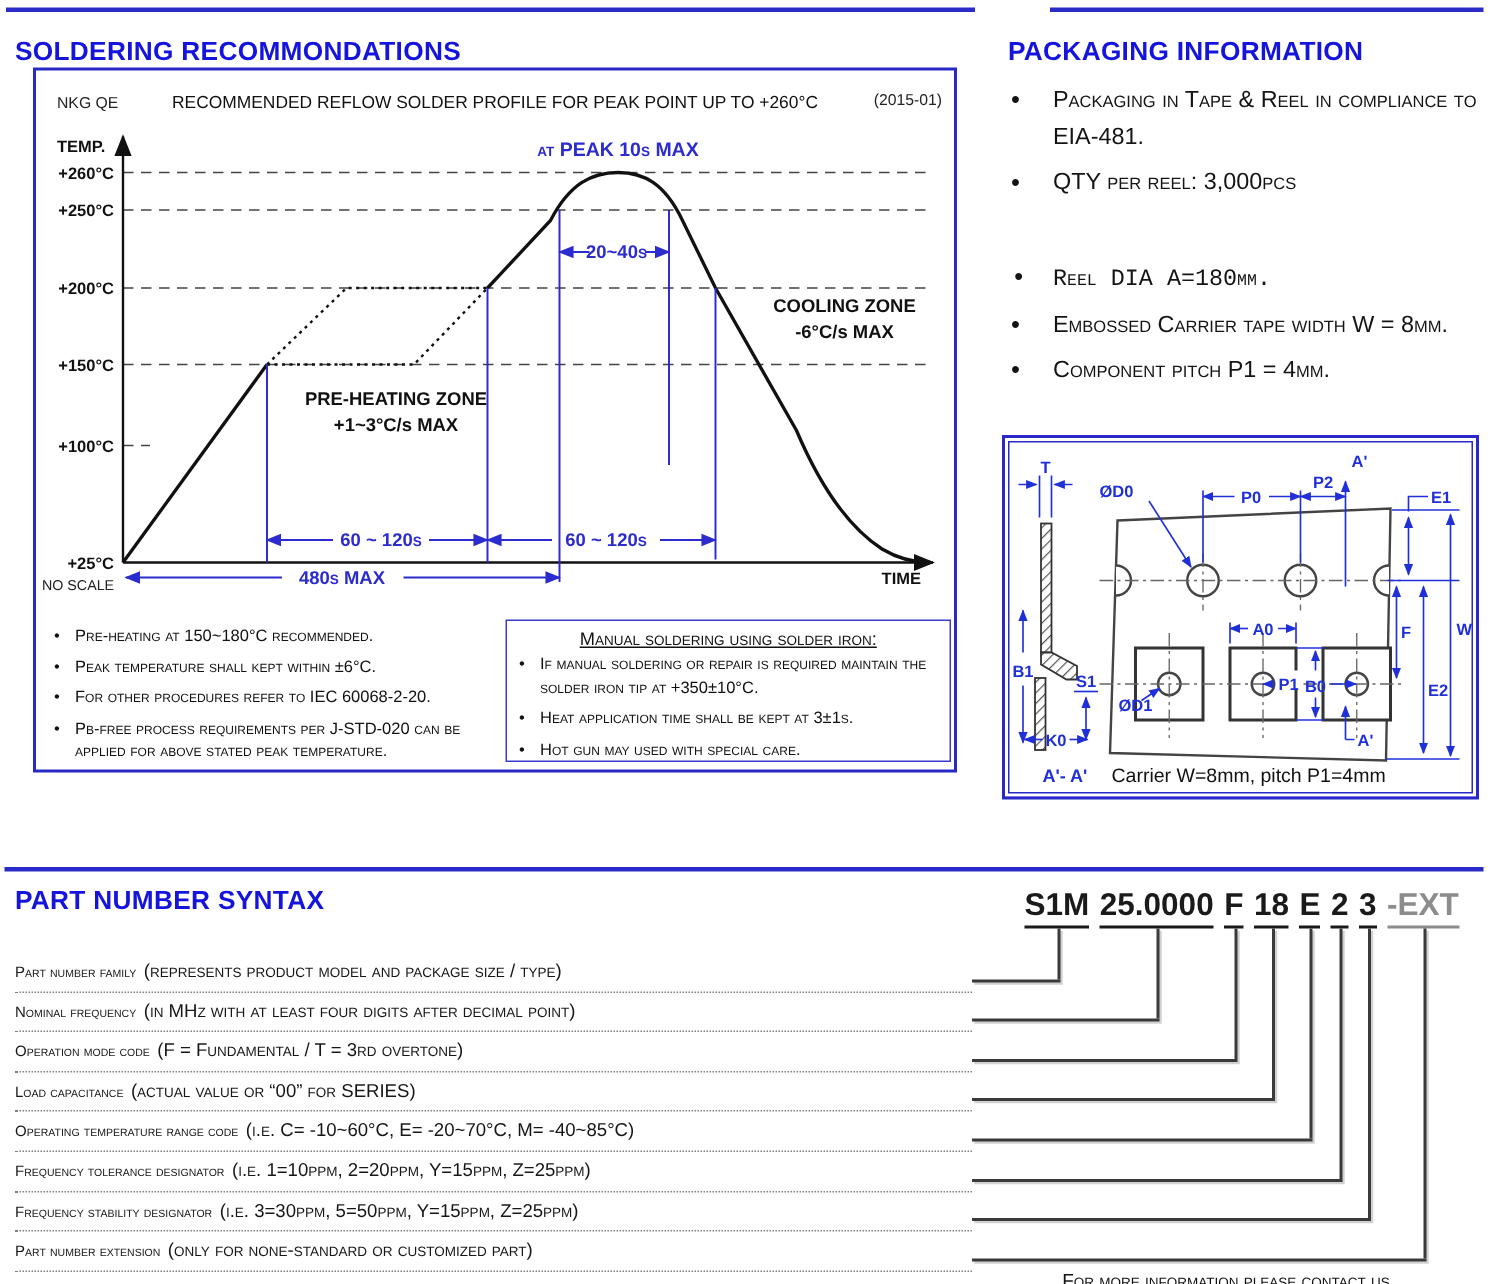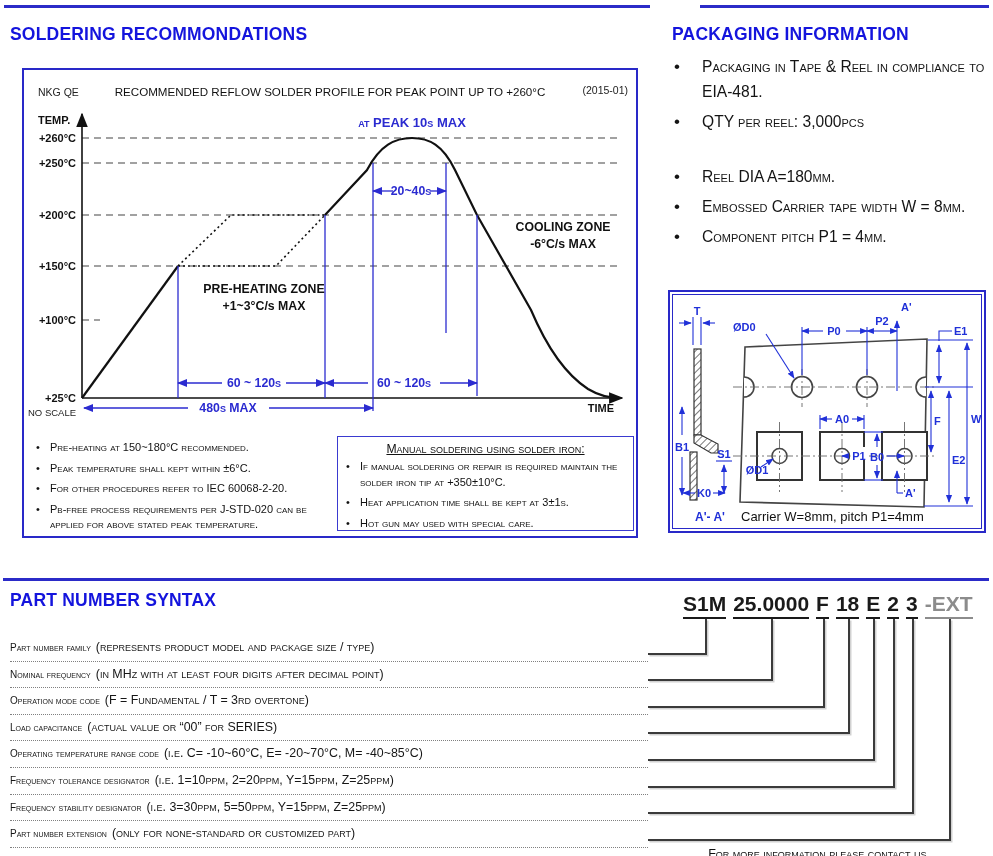--- a/index.html
+++ b/index.html
@@ -2,21 +2,21 @@
 <html><head>
 <meta charset="utf-8">
 <style>
   html,body{margin:0;padding:0;background:#fff;}
   .page{position:relative;width:993px;height:856px;background:#fff;overflow:hidden;
         font-family:"Liberation Sans",sans-serif;color:#1a1a1a;}
   .rule{position:absolute;height:3px;background:#2b2bc8;}
   .h-blue{position:absolute;color:#1414dd;font-weight:bold;font-size:17.5px;letter-spacing:.2px;white-space:nowrap;}
 
   
-  .chart-box{position:absolute;left:22px;top:68px;width:612px;height:466px;border:2px solid #2929c8;}
+  .chart-box{position:absolute;left:22px;top:45px;width:612px;height:466px;border:2px solid #2929c8;}
   .nkg{position:absolute;left:14px;top:16px;font-size:10.5px;color:#222;}
   .chart-title{position:absolute;left:0;right:0;top:15px;text-align:center;font-size:11.6px;color:#111;}
   .rev{position:absolute;right:8px;top:14px;font-size:10.5px;color:#222;}
   svg text{font-family:"Liberation Sans",sans-serif;}
   .tick{font-size:11px;font-weight:600;fill:#111;}
   .axlab{font-size:11px;font-weight:600;fill:#111;}
   .noscale{font-size:9.5px;fill:#222;}
   .blab{font-size:12.3px;font-weight:bold;fill:#2b2bd0;font-variant:small-caps;}
   .klab{font-size:12.3px;font-weight:bold;fill:#111;}
   .curve{fill:none;stroke:#111;stroke-width:2.2;}
@@ -34,21 +34,21 @@
   .mb-title{text-align:center;font-size:12.2px;font-variant:small-caps;color:#111;
         text-decoration:underline;margin-bottom:3px;}
   .mb ul{margin:0;padding:0;}
   .notes ul{margin:0;padding:0;}
 
   
   .pack-list{position:absolute;left:672px;top:54px;width:316px;margin:0;padding:0;}
   .pack-list li{list-style:none;position:relative;padding-left:30px;margin-bottom:5px;
         font-size:15.6px;line-height:25px;font-variant:small-caps;color:#141414;}
   .pack-list li::before{content:"•";position:absolute;left:2px;top:0;font-size:17px;}
-  .pack-list li.gap{margin-top:30px;}
+  .pack-list li.gap{margin-top:40px;font-family:Liberation Mono, monospace;}
 
   .diagram-box{position:absolute;left:668px;top:290px;width:318px;height:243px;
         border:2.5px solid #2929c8;box-sizing:border-box;
         box-shadow:inset 0 0 0 2px #fff,inset 0 0 0 3px #2929c8;}
   .dln{stroke:#2030d8;stroke-width:1.1;fill:none;}
   .dtx{font-size:11px;font-weight:600;fill:#2030d8;}
   .out{stroke:#444;stroke-width:1.6;fill:#fff;}
   .pkt{stroke:#333;stroke-width:2;fill:#fff;}
   .cl{stroke:#666;stroke-width:.9;fill:none;stroke-dasharray:9,3,2,3;}
   .xsec{fill:url(#ht);stroke:#333;stroke-width:1.2;}

